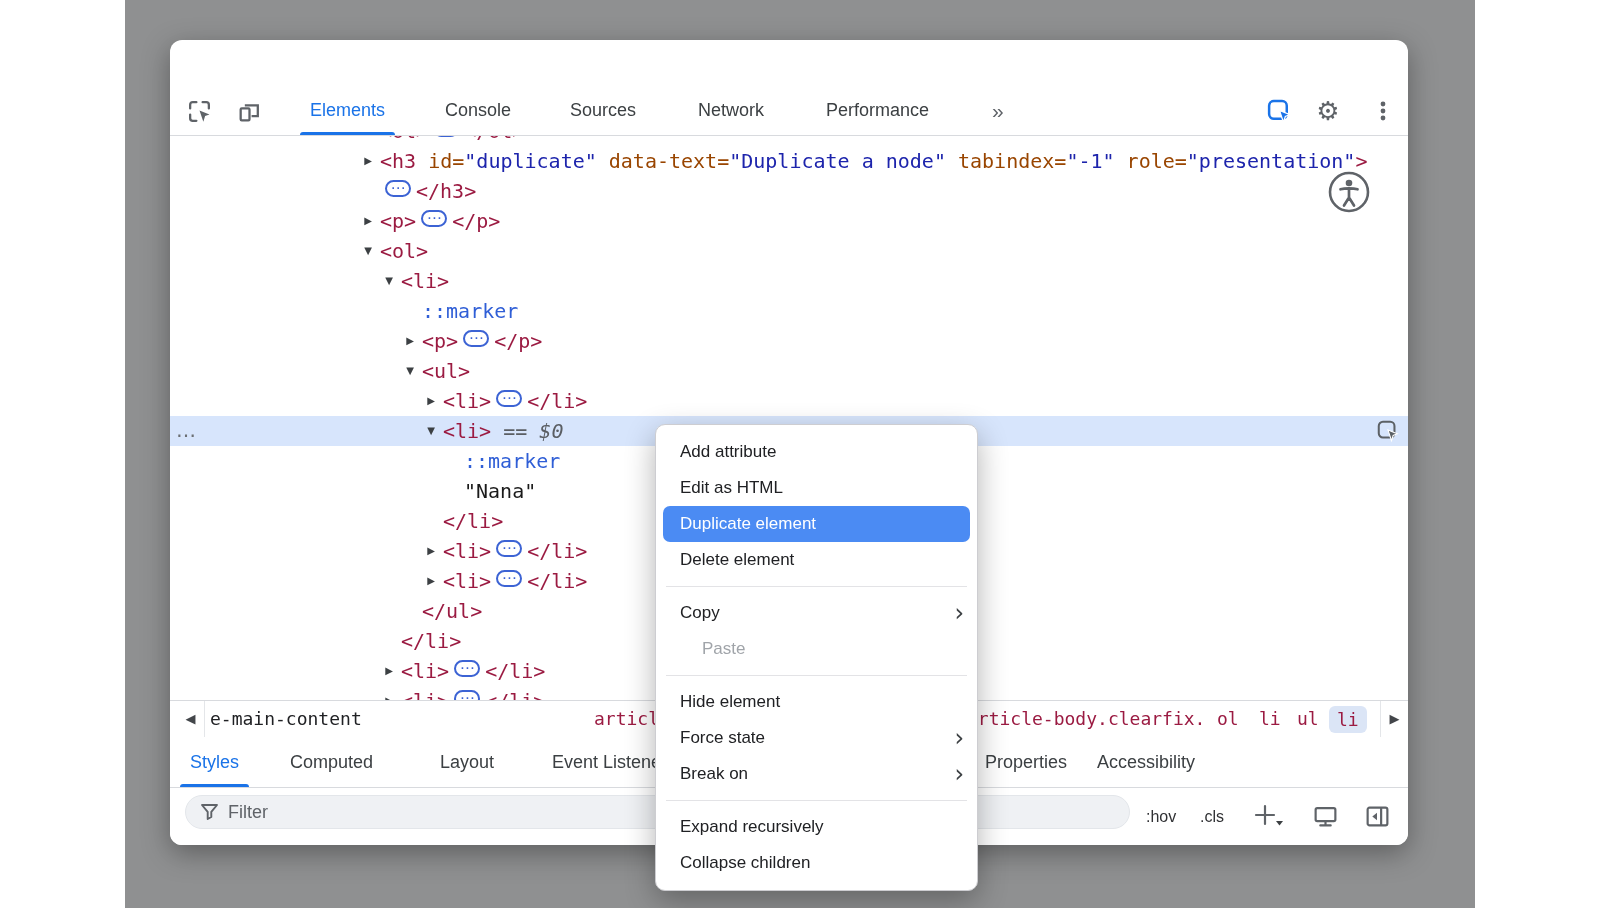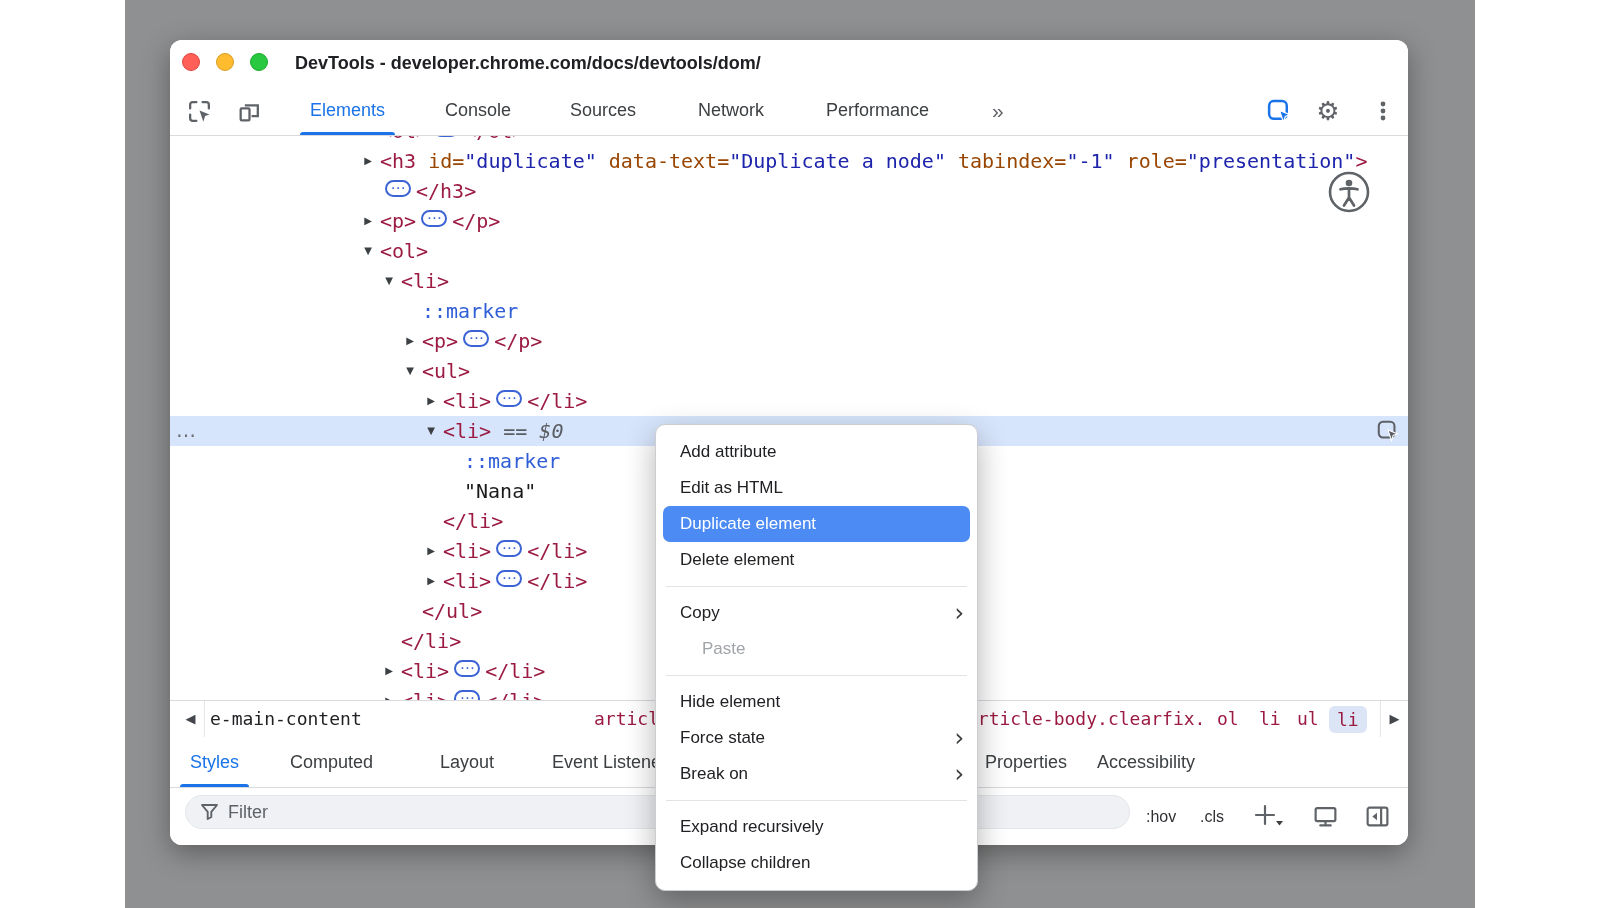--- a/index.html
+++ b/index.html
@@ -95,26 +95,20 @@
   .sub { position:absolute; right:13px; top:1px; font-size:24px; line-height:34px; color:#3c4043; font-family:"DejaVu Sans", sans-serif; }
   .mdiv { height:1px; background:#e3e3e6; margin:8px 10px; }
 </style>
 </head>
 <body style="--accent: #1a73e8; --tag: #9b1b42; --attr-name: #994500; --attr-value: #1d24ac; --pseudo: #2f5ed6; --badge: #3c63d4; --dom-selection-bg: #d7e5fc; --menu-highlight-bg: #4b8bf3; --crumb-selected-bg: #dbe5f6; --window-bg: #ffffff; --backdrop: #8f9091;">
 
 <div class="backdrop"></div>
 
 <div class="window">
 
-  <div class="titlebar">
-    <span class="light red"></span>
-    <span class="light yellow"></span>
-    <span class="light green"></span>
-    <span class="title">DevTools - developer.chrome.com/docs/devtools/dom/</span>
-  </div>
 
   <div class="toolbar">
     <span class="ticon" style="left:14px">
       <svg width="27" height="27" viewBox="0 0 26 26">
         <path d="M4 10 V6.5 Q4 4 6.5 4 H10 M16 4 H19.5 Q22 4 22 6.5 V10 M4 16 V19.5 Q4 22 6.5 22 H10" fill="none" stroke="#5f6368" stroke-width="2.2" stroke-linecap="round"></path>
         <path d="M13 12 L22.6 15.8 L18.4 17.4 L16.7 22.8 Z" fill="#5f6368"></path>
       </svg>
     </span>
     <span class="ticon" style="left:64px">
       <svg width="27" height="27" viewBox="0 0 26 26">

